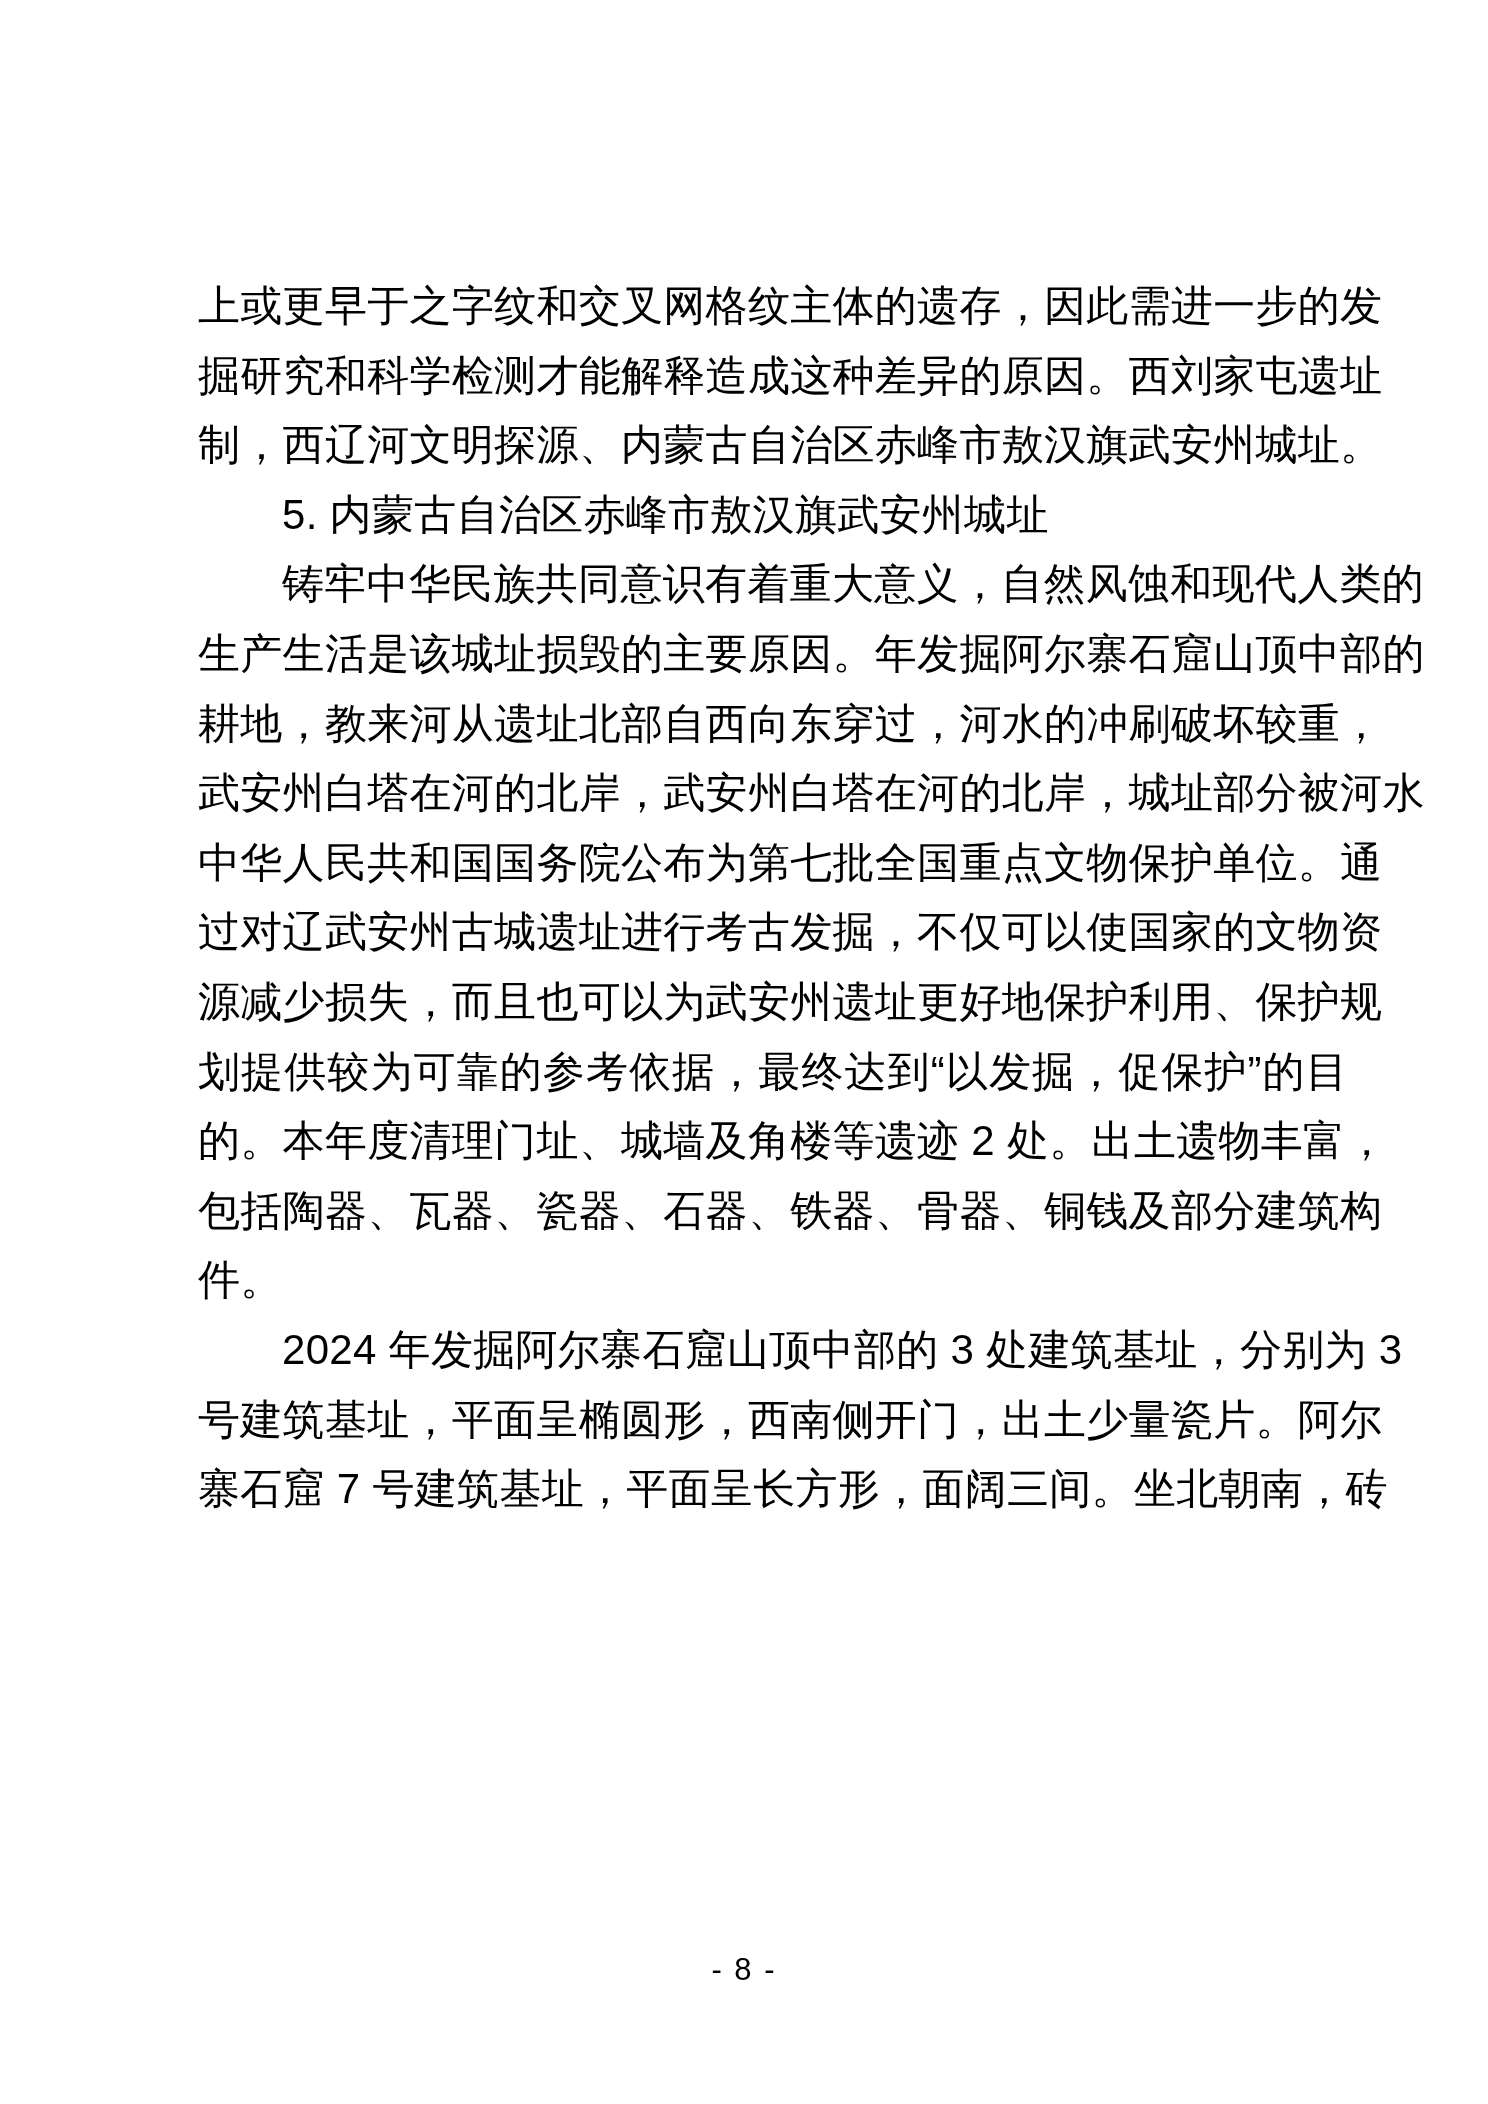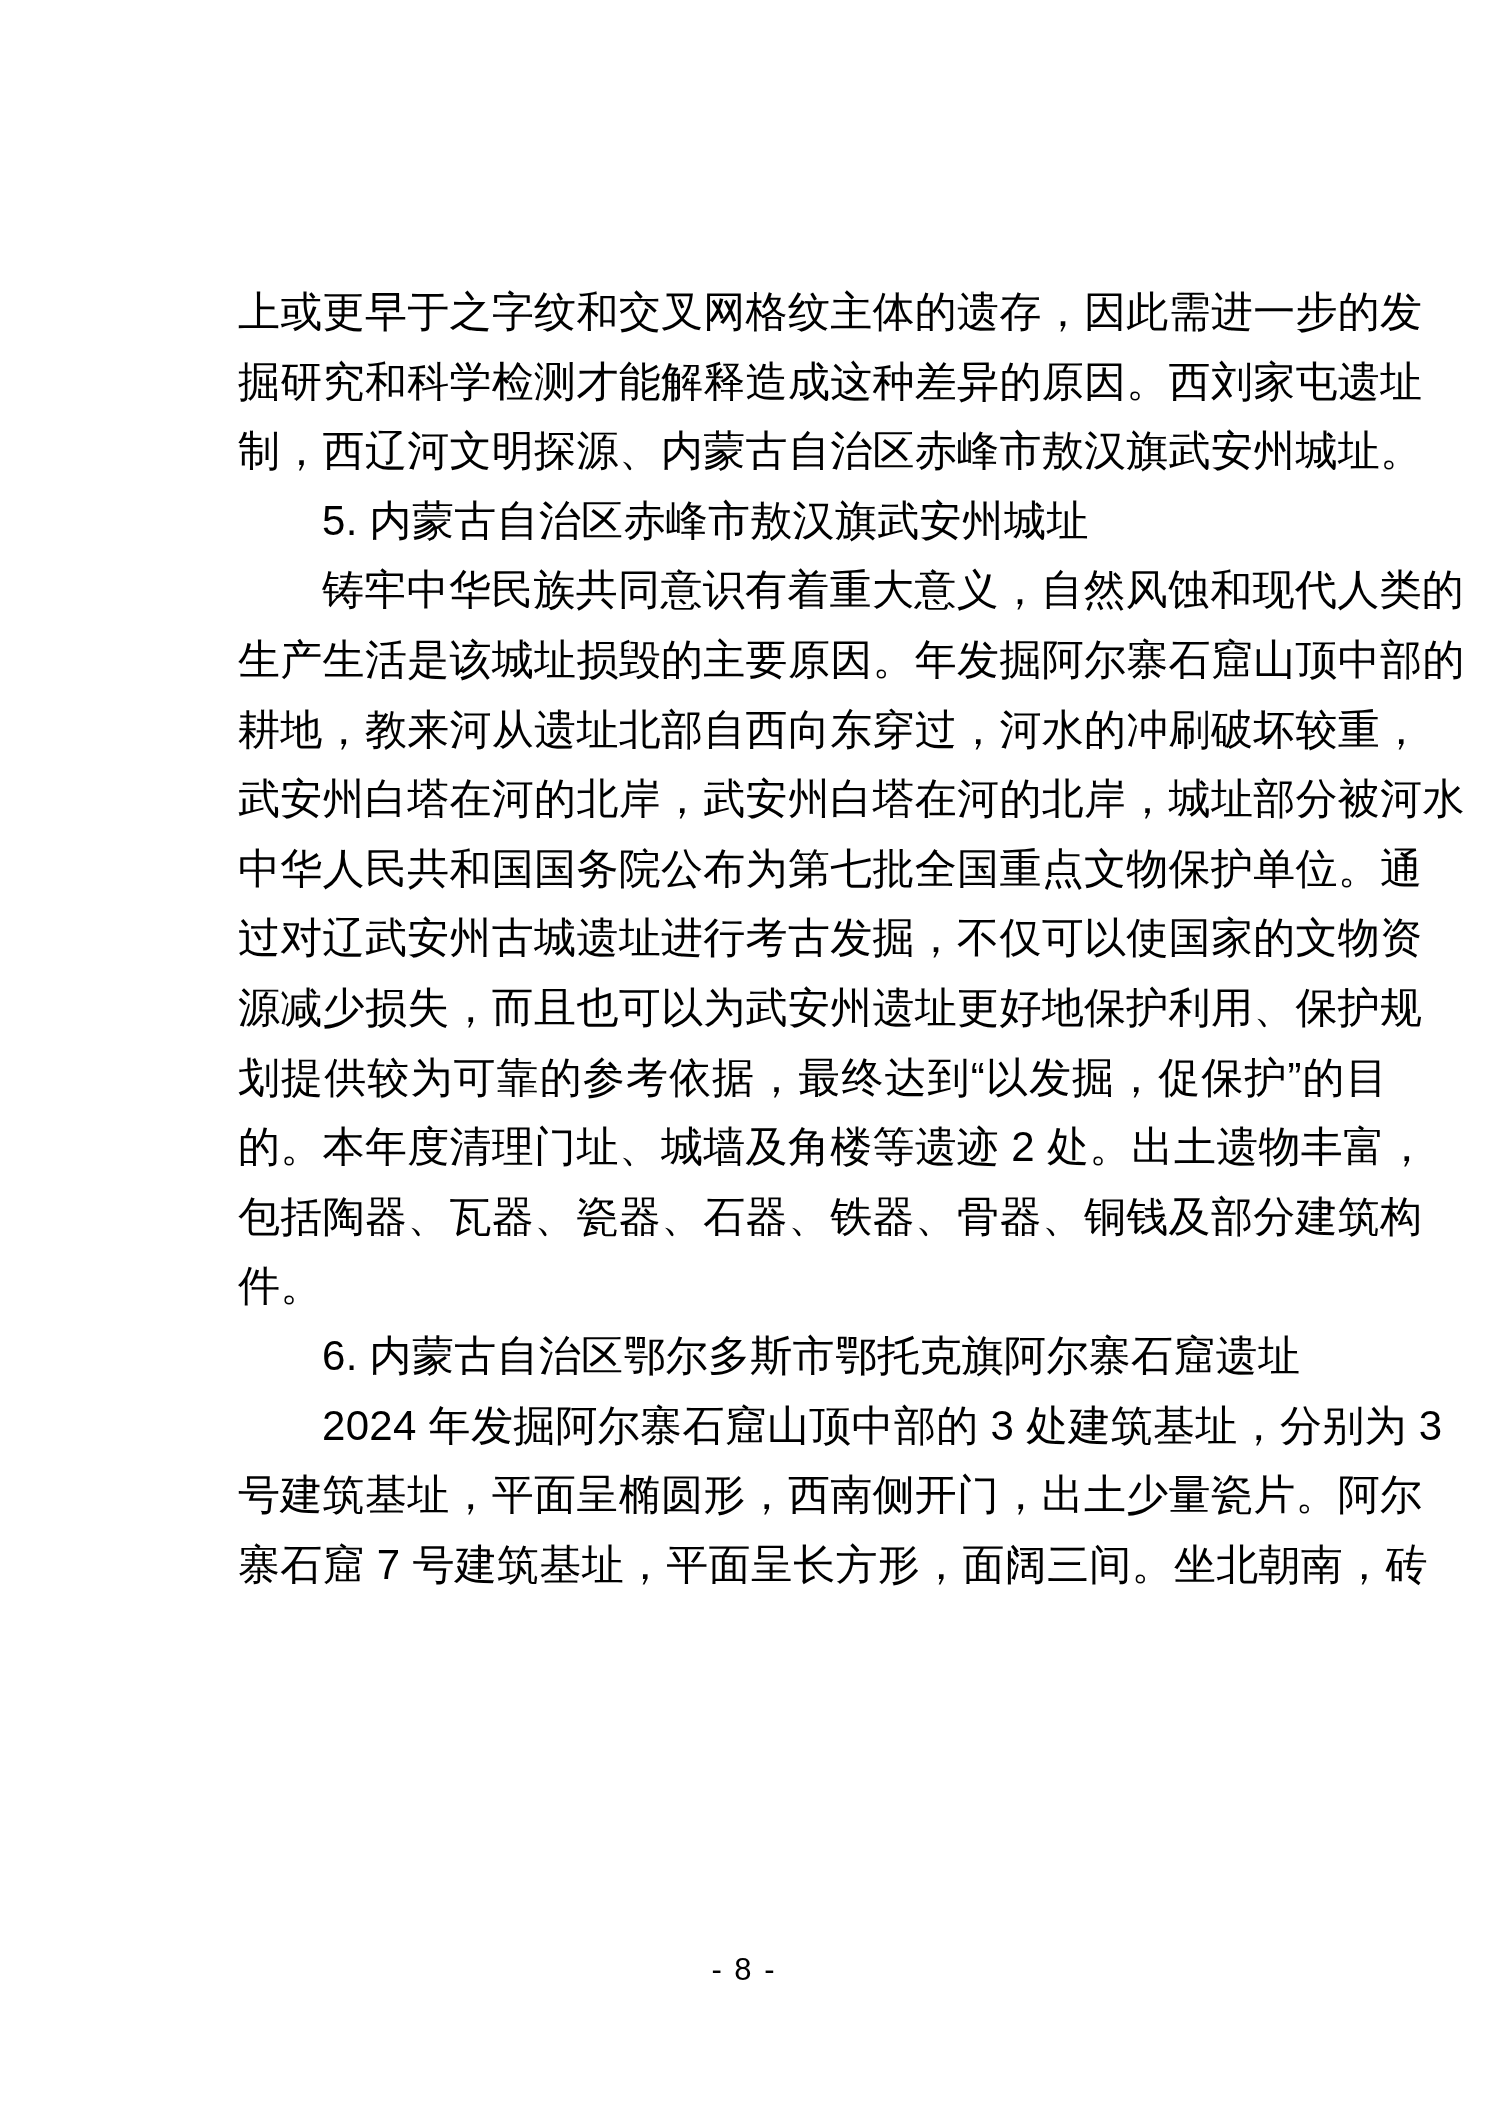--- a/index.html
+++ b/index.html
@@ -12,23 +12,22 @@
     width: 1488px;
     height: 2104px;
     background: #ffffff;
     color: #000000;
     font-family: "Liberation Sans", "DejaVu Sans", sans-serif;
     overflow: hidden;
   }
   .doc-body {
     position: absolute;
     left: 198px;
-    top: 277px;
+    top: 271px;
     width: 1150px;
-    margin-left: 40px;
   }
   .line {
     height: 69.6px;
     line-height: 69.6px;
     font-size: 42px;
     white-space: nowrap;
     text-align: left;
     letter-spacing: 0.3px;
   }
   .line.indent {
@@ -65,21 +64,20 @@
       <div class="line flush">生产生活是该城址损毁的主要原因。年发掘阿尔寨石窟山顶中部的</div>
       <div class="line flush">耕地，教来河从遗址北部自西向东穿过，河水的冲刷破坏较重，</div>
       <div class="line flush">武安州白塔在河的北岸，武安州白塔在河的北岸，城址部分被河水</div>
       <div class="line flush">中华人民共和国国务院公布为第七批全国重点文物保护单位。通</div>
       <div class="line flush">过对辽武安州古城遗址进行考古发掘，不仅可以使国家的文物资</div>
       <div class="line flush">源减少损失，而且也可以为武安州遗址更好地保护利用、保护规</div>
       <div class="line flush">划提供较为可靠的参考依据，最终达到“以发掘，促保护”的目</div>
       <div class="line flush">的。本年度清理门址、城墙及角楼等遗迹 2 处。出土遗物丰富，</div>
       <div class="line flush">包括陶器、瓦器、瓷器、石器、铁器、骨器、铜钱及部分建筑构</div>
       <div class="line">件。</div>
-      <div class="line indent">6. 内蒙古自治区鄂尔多斯市鄂托克旗阿尔寨石窟遗址</div>
       <div class="line indent flush">2024 年发掘阿尔寨石窟山顶中部的 3 处建筑基址，分别为 3</div>
       <div class="line flush">号建筑基址，平面呈椭圆形，西南侧开门，出土少量瓷片。阿尔</div>
       <div class="line flush">寨石窟 7 号建筑基址，平面呈长方形，面阔三间。坐北朝南，砖</div>
     </div>
 
   <div class="page-footer">
     <span>- 8 -</span>
   </div>
 
 </div>

